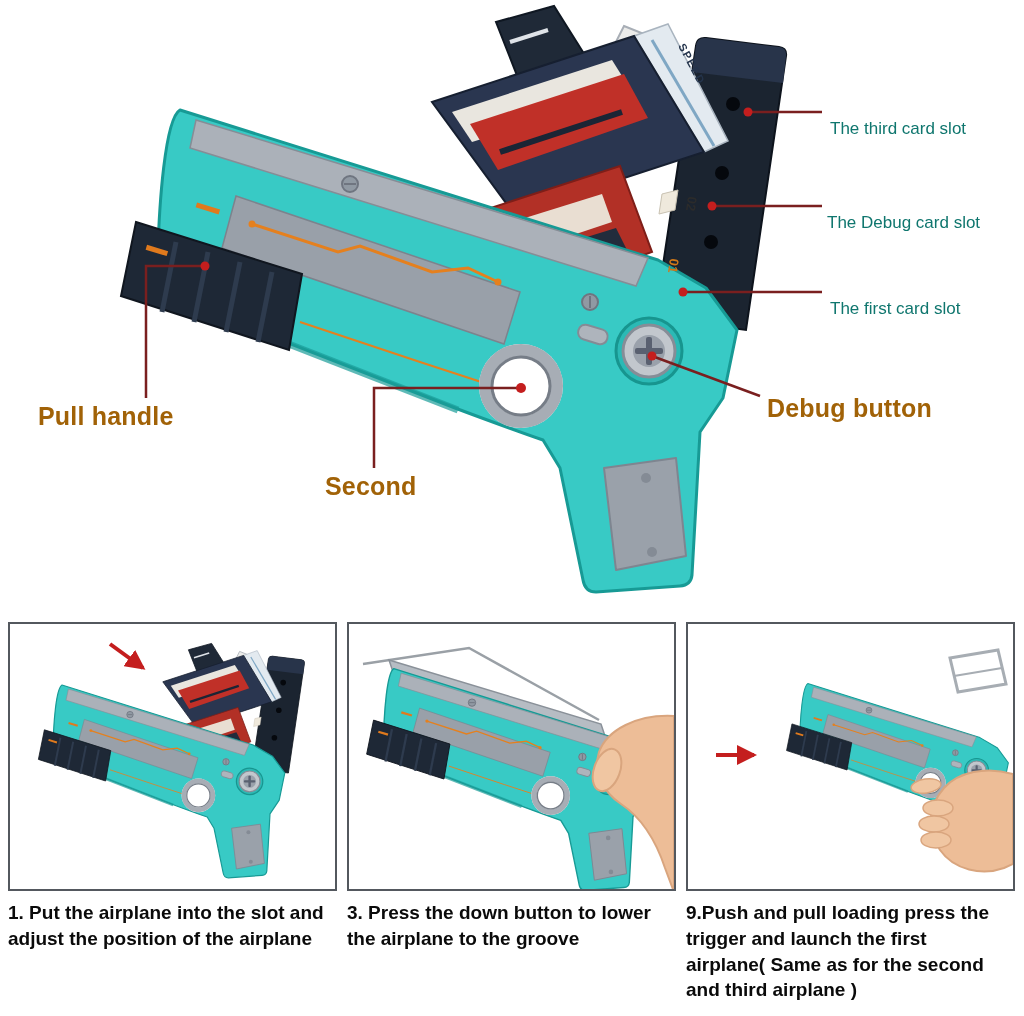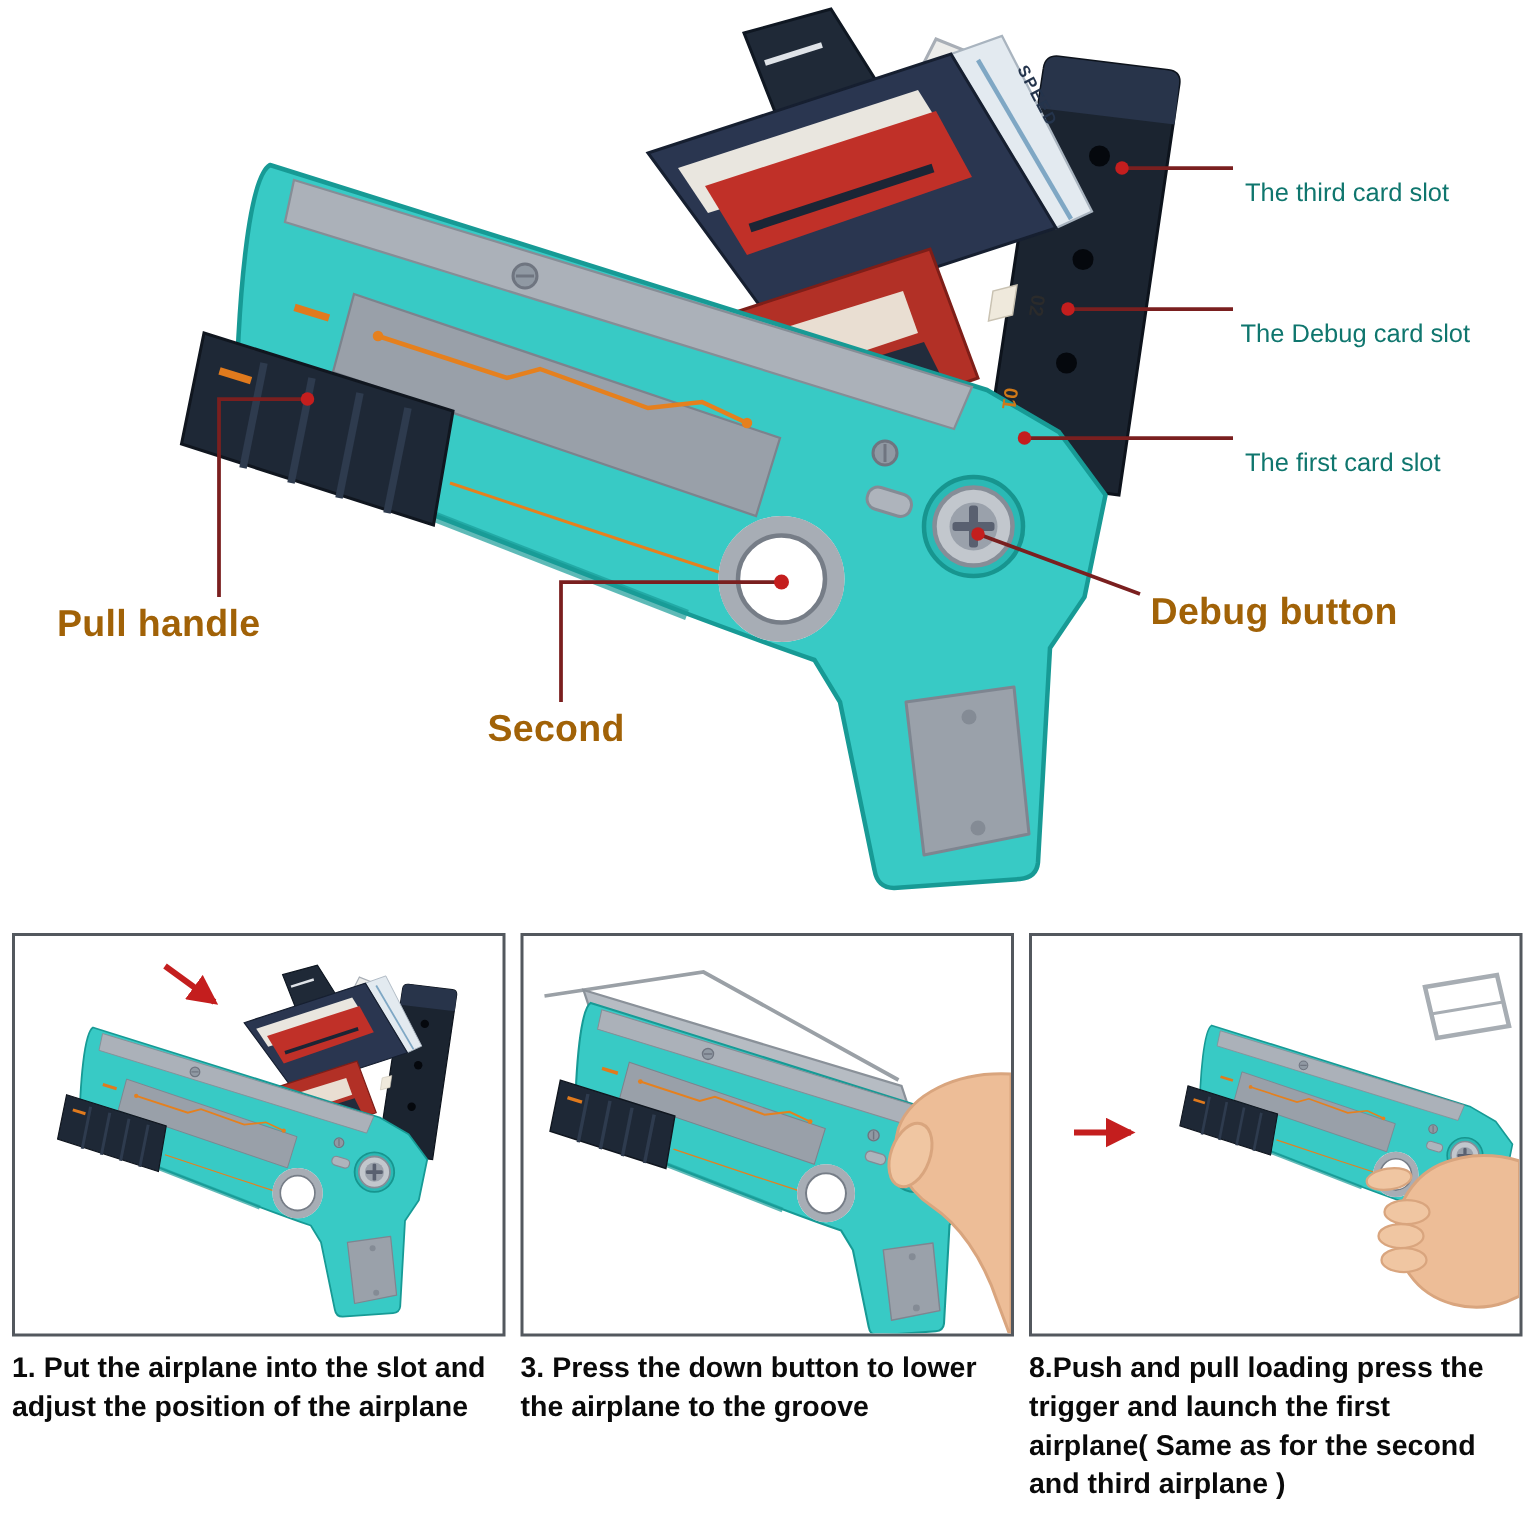--- a/index.html
+++ b/index.html
@@ -166,16 +166,16 @@
           <use href="#sym-gun"></use>
         </g>
         <path d="M325,150 C298,142 270,148 256,164 C240,182 238,206 252,226 C266,246 294,252 316,244 L325,240 Z" fill="#edbd97" stroke="#d9a57e" stroke-width="2"></path>
         <ellipse cx="238" cy="162" rx="15" ry="7" transform="rotate(-8 238 162)" fill="#f0c6a2" stroke="#d9a57e" stroke-width="1.5"></ellipse>
         <ellipse cx="250" cy="184" rx="15" ry="8" fill="#f0c6a2" stroke="#d9a57e" stroke-width="1.5"></ellipse>
         <ellipse cx="246" cy="200" rx="15" ry="8" fill="#f0c6a2" stroke="#d9a57e" stroke-width="1.5"></ellipse>
         <ellipse cx="248" cy="216" rx="15" ry="8" fill="#f0c6a2" stroke="#d9a57e" stroke-width="1.5"></ellipse>
         <line x1="28" y1="131" x2="66" y2="131" stroke="#c41e1e" stroke-width="4" marker-end="url(#arrow-red)"></line>
       </svg>
     </div>
-    <div class="caption">8.Push and pull loading press the trigger and launch the first airplane( Same as for the second and third airplane )</div>
+    <div class="caption">9.Push and pull loading press the trigger and launch the first airplane( Same as for the second and third airplane )</div>
   </div>
 
 </div>
 
 </body></html>

